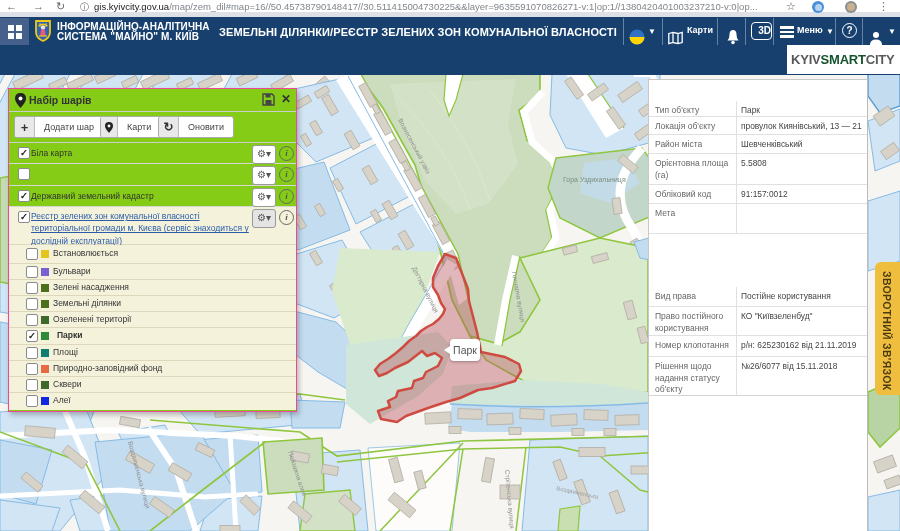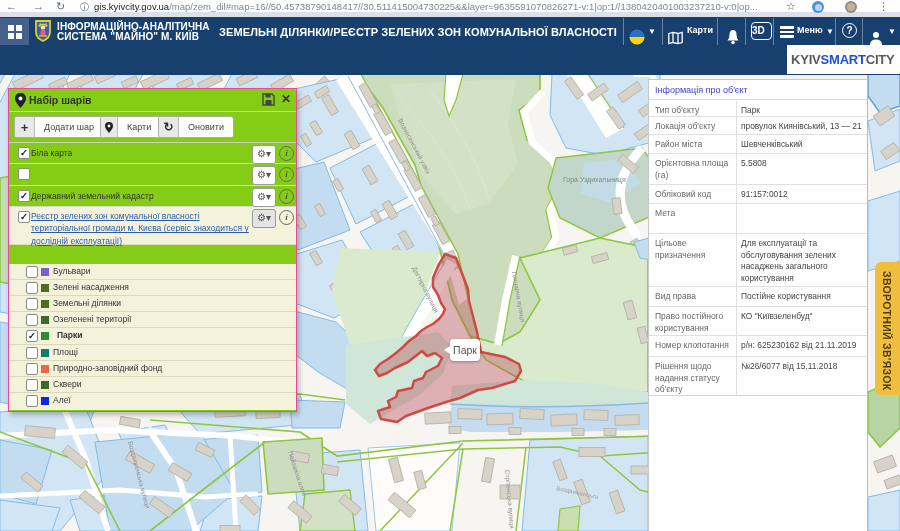--- a/index.html
+++ b/index.html
@@ -281,41 +281,41 @@
     <svg class="hicon" style="left:668px;top:7px;" width="15" height="13" viewBox="0 0 15 13">
           <path d="M0.8 2 L5 0.8 L10 2 L14.2 0.8 L14.2 11 L10 12.2 L5 11 L0.8 12.2 Z M5 0.8 L5 11 M10 2 L10 12.2" fill="none" stroke="#fff" stroke-width="1.3"></path>
         </svg>
     <span class="hicon" style="left:687px;top:8px;font-weight:bold;">Карти</span>
     <div class="hsep" style="left:717px;"></div>
     <svg class="hicon" style="left:726px;top:6px;" width="14" height="15" viewBox="0 0 14 15">
           <path d="M7 0.5 Q10.5 0.5 10.5 5 Q10.5 9 12.5 11 L1.5 11 Q3.5 9 3.5 5 Q3.5 0.5 7 0.5 Z" fill="#fff"></path>
           <circle cx="7" cy="13" r="1.8" fill="#fff"></circle>
         </svg>
     <div class="hsep" style="left:745px;"></div>
-    <div class="hicon" style="left:751px;top:5px;width:19px;height:16px;border:1.6px solid #fff;border-radius:4px;text-align:left;line-height:15px;font-size:10px;">3D</div>
+    <div class="hicon" style="left:751px;top:5px;width:19px;height:16px;border:1.6px solid #fff;border-radius:4px;text-align:right;line-height:15px;font-size:10px;">3D</div>
     <div class="hsep" style="left:773px;"></div>
     <div class="hicon" style="left:780px;top:7px;width:14px;">
           <div style="height:2.5px;background:#fff;margin:2px 0;"></div>
           <div style="height:2.5px;background:#fff;margin:2px 0;"></div>
           <div style="height:2.5px;background:#fff;margin:2px 0;"></div>
         </div>
     <span class="hicon" style="left:797px;top:8px;">Меню</span>
     <span class="hicon" style="left:826px;top:10px;font-size:8px;">▼</span>
     <div class="hsep" style="left:835px;"></div>
     <div class="hicon" style="left:842px;top:6px;width:13px;height:13px;border:1.5px solid #fff;border-radius:50%;text-align:center;line-height:13px;font-size:10px;">?</div>
     <div class="hsep" style="left:862px;"></div>
     <svg class="hicon" style="left:869px;top:7px;" width="14" height="14" viewBox="0 0 14 14">
           <circle cx="7" cy="4" r="3" fill="#fff"></circle>
           <path d="M1 14 Q1 8.5 7 8.5 Q13 8.5 13 14 Z" fill="#fff"></path>
         </svg>
     <span class="hicon" style="left:888px;top:10px;font-size:8px;">▼</span>
   </div>
   <div id="logobox">
     <div style="position:absolute;left:4px;top:5px;white-space:nowrap;">
-      <span style="color:#58595b;">KYIV</span><span style="color:#1d4ed8;">SMART</span><span style="color:#58595b;">CITY</span>
+      <span style="color:#58595b;">KYIV</span><span style="color:#14532d;">SMART</span><span style="color:#58595b;">CITY</span>
     </div>
   </div>
 </div>
 
 <div id="tooltip">Парк</div>
 
 <div id="lpanel">
   <div class="phead">
     <svg style="position:absolute;left:6px;top:4px;" width="11" height="15" viewBox="0 0 11 15">
           <path d="M5.5 0 Q11 0 11 5.5 Q11 9 5.5 15 Q0 9 0 5.5 Q0 0 5.5 0 Z" fill="#222"></path>
@@ -365,20 +365,25 @@
         <span style="position:absolute;left:22px;top:5px;">Державний земельний кадастр</span>
         <span class="gearbtn" style="left:243px;top:2px;">⚙▾</span>
         <span class="infoi" style="left:270px;top:3px;">i</span>
       </div>
   <div class="lrow cream" style="top:118px;height:38px;">
         <span class="cb" style="left:9px;top:4px;">✓</span>
     <span style="position:absolute;left:22px;top:3px;width:220px;color:#2a5caa;text-decoration:underline;line-height:12.3px;">Реєстр зелених зон комунальної власності територіальної громади м. Києва (сервіс знаходиться у дослідній експлуатації)</span>
     <span class="gearbtn" style="left:243px;top:2px;background:#e4e4e4;">⚙▾</span>
         <span class="infoi" style="left:270px;top:3px;">i</span>
       </div>
+  <div class="lrow cream" style="top:156px;height:19px;">
+        <span class="cb" style="left:17px;top:3px;"></span>
+        <span class="csq" style="left:32px;top:5px;background:#e3c51c;"></span>
+        <span style="position:absolute;left:44px;top:3px;">Встановлюється</span>
+      </div>
   <div class="lrow cream" style="top:175px;height:16px;">
         <span class="cb" style="left:17px;top:2px;"></span>
         <span class="csq" style="left:32px;top:4px;background:#7a5fd0;"></span>
         <span style="position:absolute;left:44px;top:2px;">Бульвари</span>
       </div>
   <div class="lrow cream" style="top:191px;height:16px;">
         <span class="cb" style="left:17px;top:2px;"></span>
         <span class="csq" style="left:32px;top:4px;background:#4c6e1f;"></span>
         <span style="position:absolute;left:44px;top:2px;">Зелені насадження</span>
       </div>
@@ -413,21 +418,20 @@
         <span style="position:absolute;left:44px;top:2px;">Сквери</span>
       </div>
   <div class="lrow cream" style="top:304px;height:17px;border-bottom:none;">
         <span class="cb" style="left:17px;top:2px;"></span>
         <span class="csq" style="left:32px;top:4px;background:#1028e0;"></span>
         <span style="position:absolute;left:44px;top:2px;">Алеї</span>
       </div>
 </div>
 
 <div id="rpanel">
-  <div class="title">Інформація про об'єкт</div>
   <div class="trow" style="top:21px;height:16px;">
         <span class="lab">Тип об'єкту</span>
         <span class="val">Парк</span>
         <span class="vline"></span>
       </div>
   <div class="trow" style="top:37px;height:18px;">
         <span class="lab">Локація об'єкту</span>
         <span class="val">провулок Киянівський, 13 — 21</span>
         <span class="vline"></span>
       </div>
@@ -443,25 +447,20 @@
       </div>
   <div class="trow" style="top:105px;height:19px;">
         <span class="lab">Обліковий код</span>
         <span class="val">91:157:0012</span>
         <span class="vline"></span>
       </div>
   <div class="trow" style="top:124px;height:30px;">
         <span class="lab">Мета</span>
         <span class="vline"></span>
       </div>
-  <div class="trow" style="top:154px;height:53px;">
-        <span class="lab">Цільове призначення</span>
-        <span class="val">Для експлуатації та обслуговування зелених насаджень загального користування</span>
-        <span class="vline"></span>
-      </div>
   <div class="trow" style="top:207px;height:20px;">
         <span class="lab">Вид права</span>
         <span class="val">Постійне користування</span>
         <span class="vline"></span>
       </div>
   <div class="trow" style="top:227px;height:29px;">
         <span class="lab">Право постійного користування</span>
         <span class="val">КО "Київзеленбуд"</span>
         <span class="vline"></span>
       </div>

